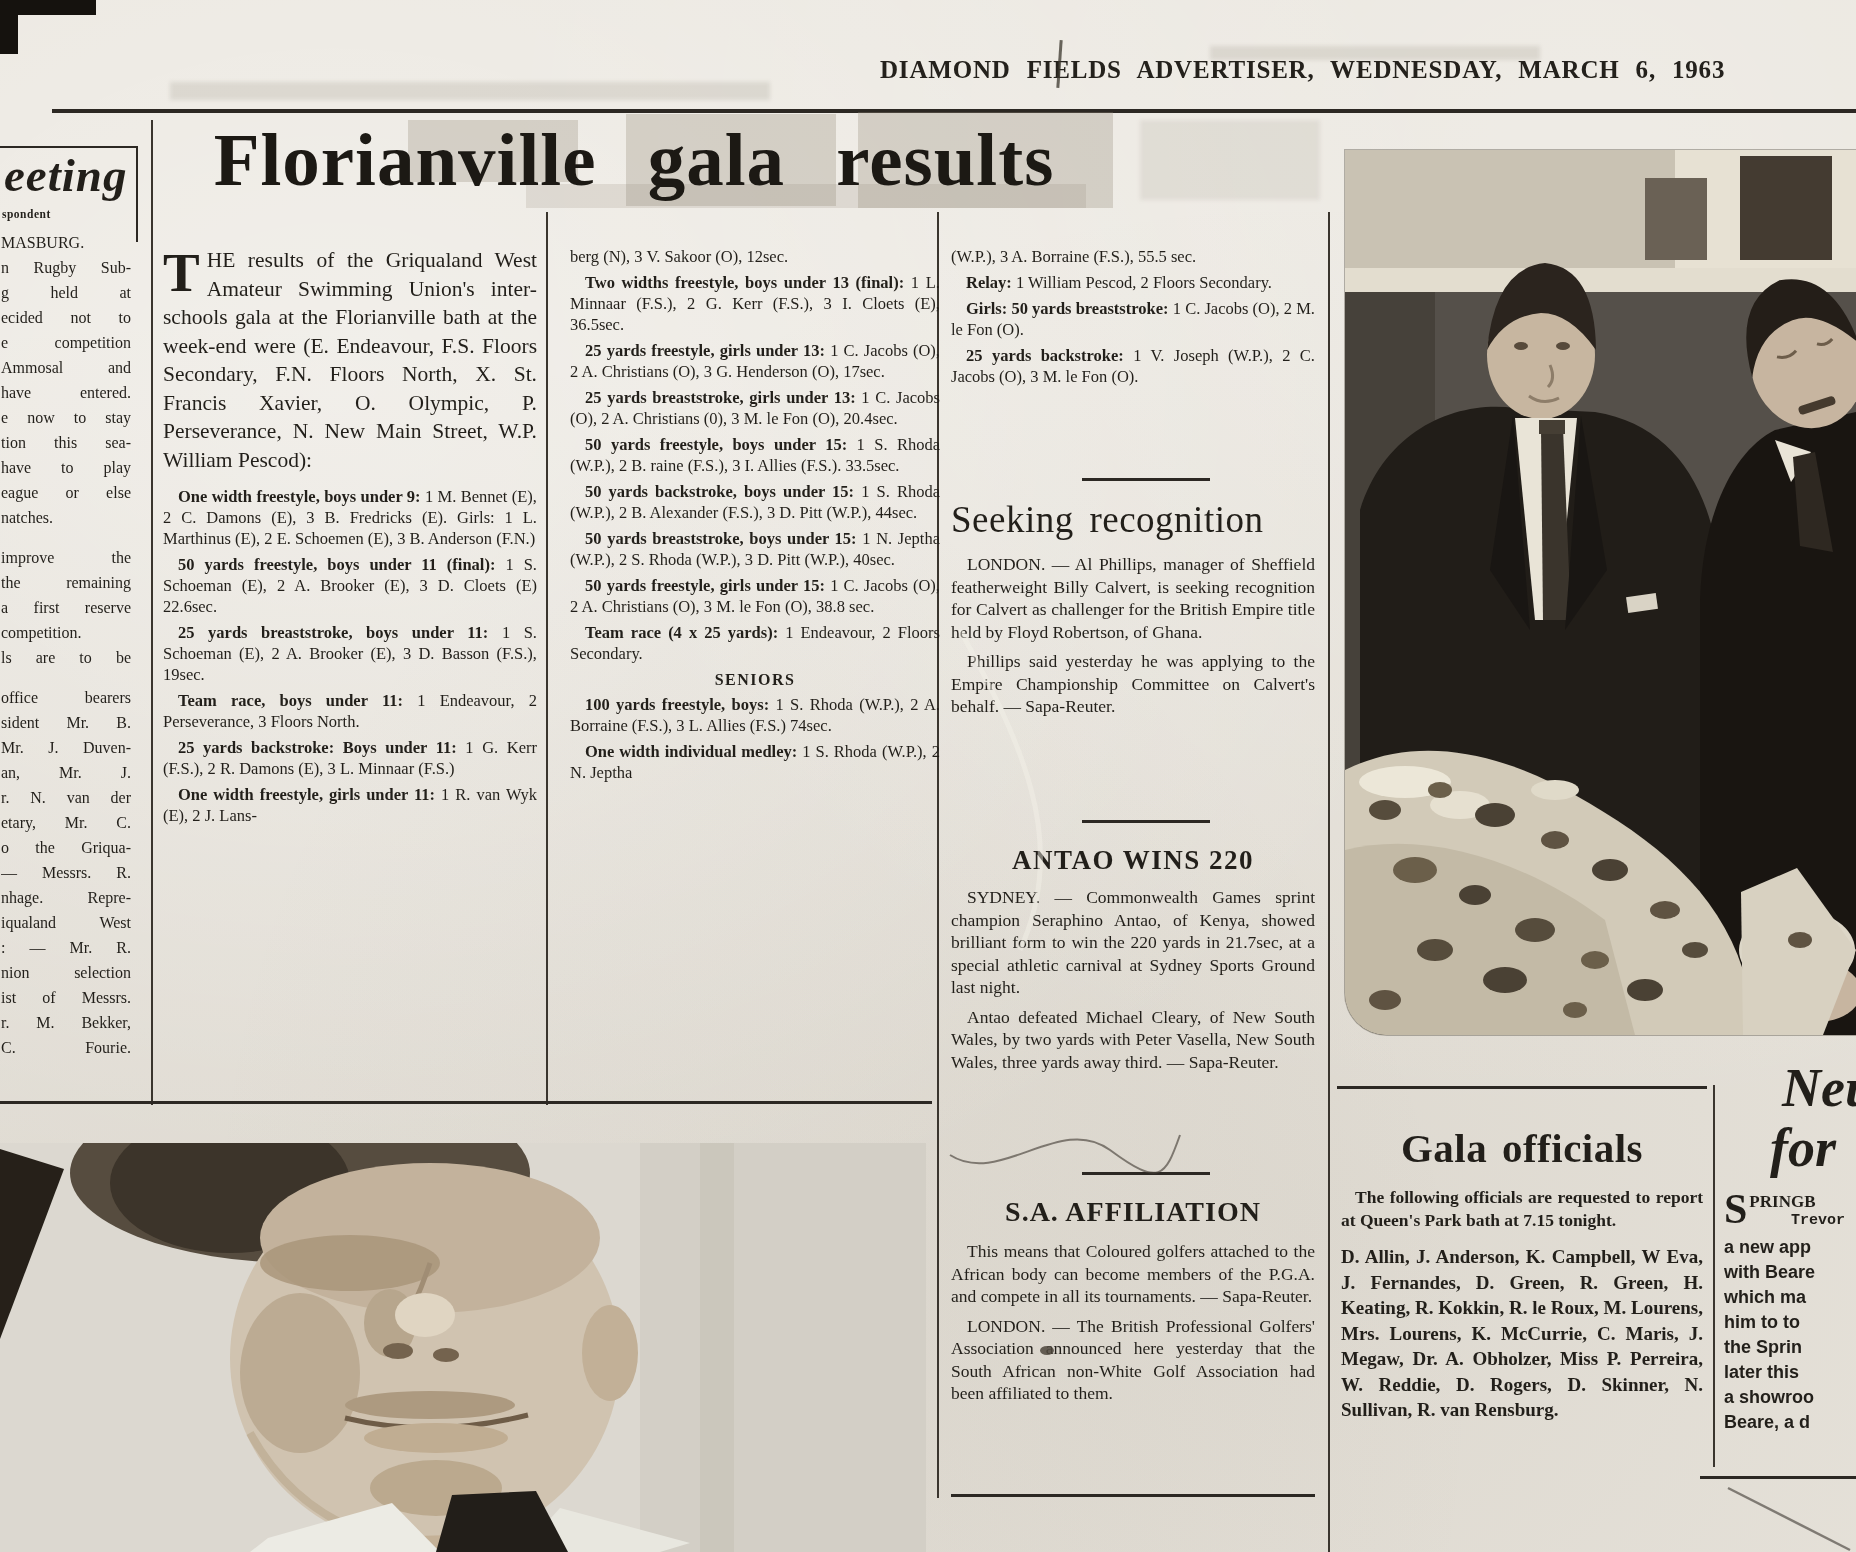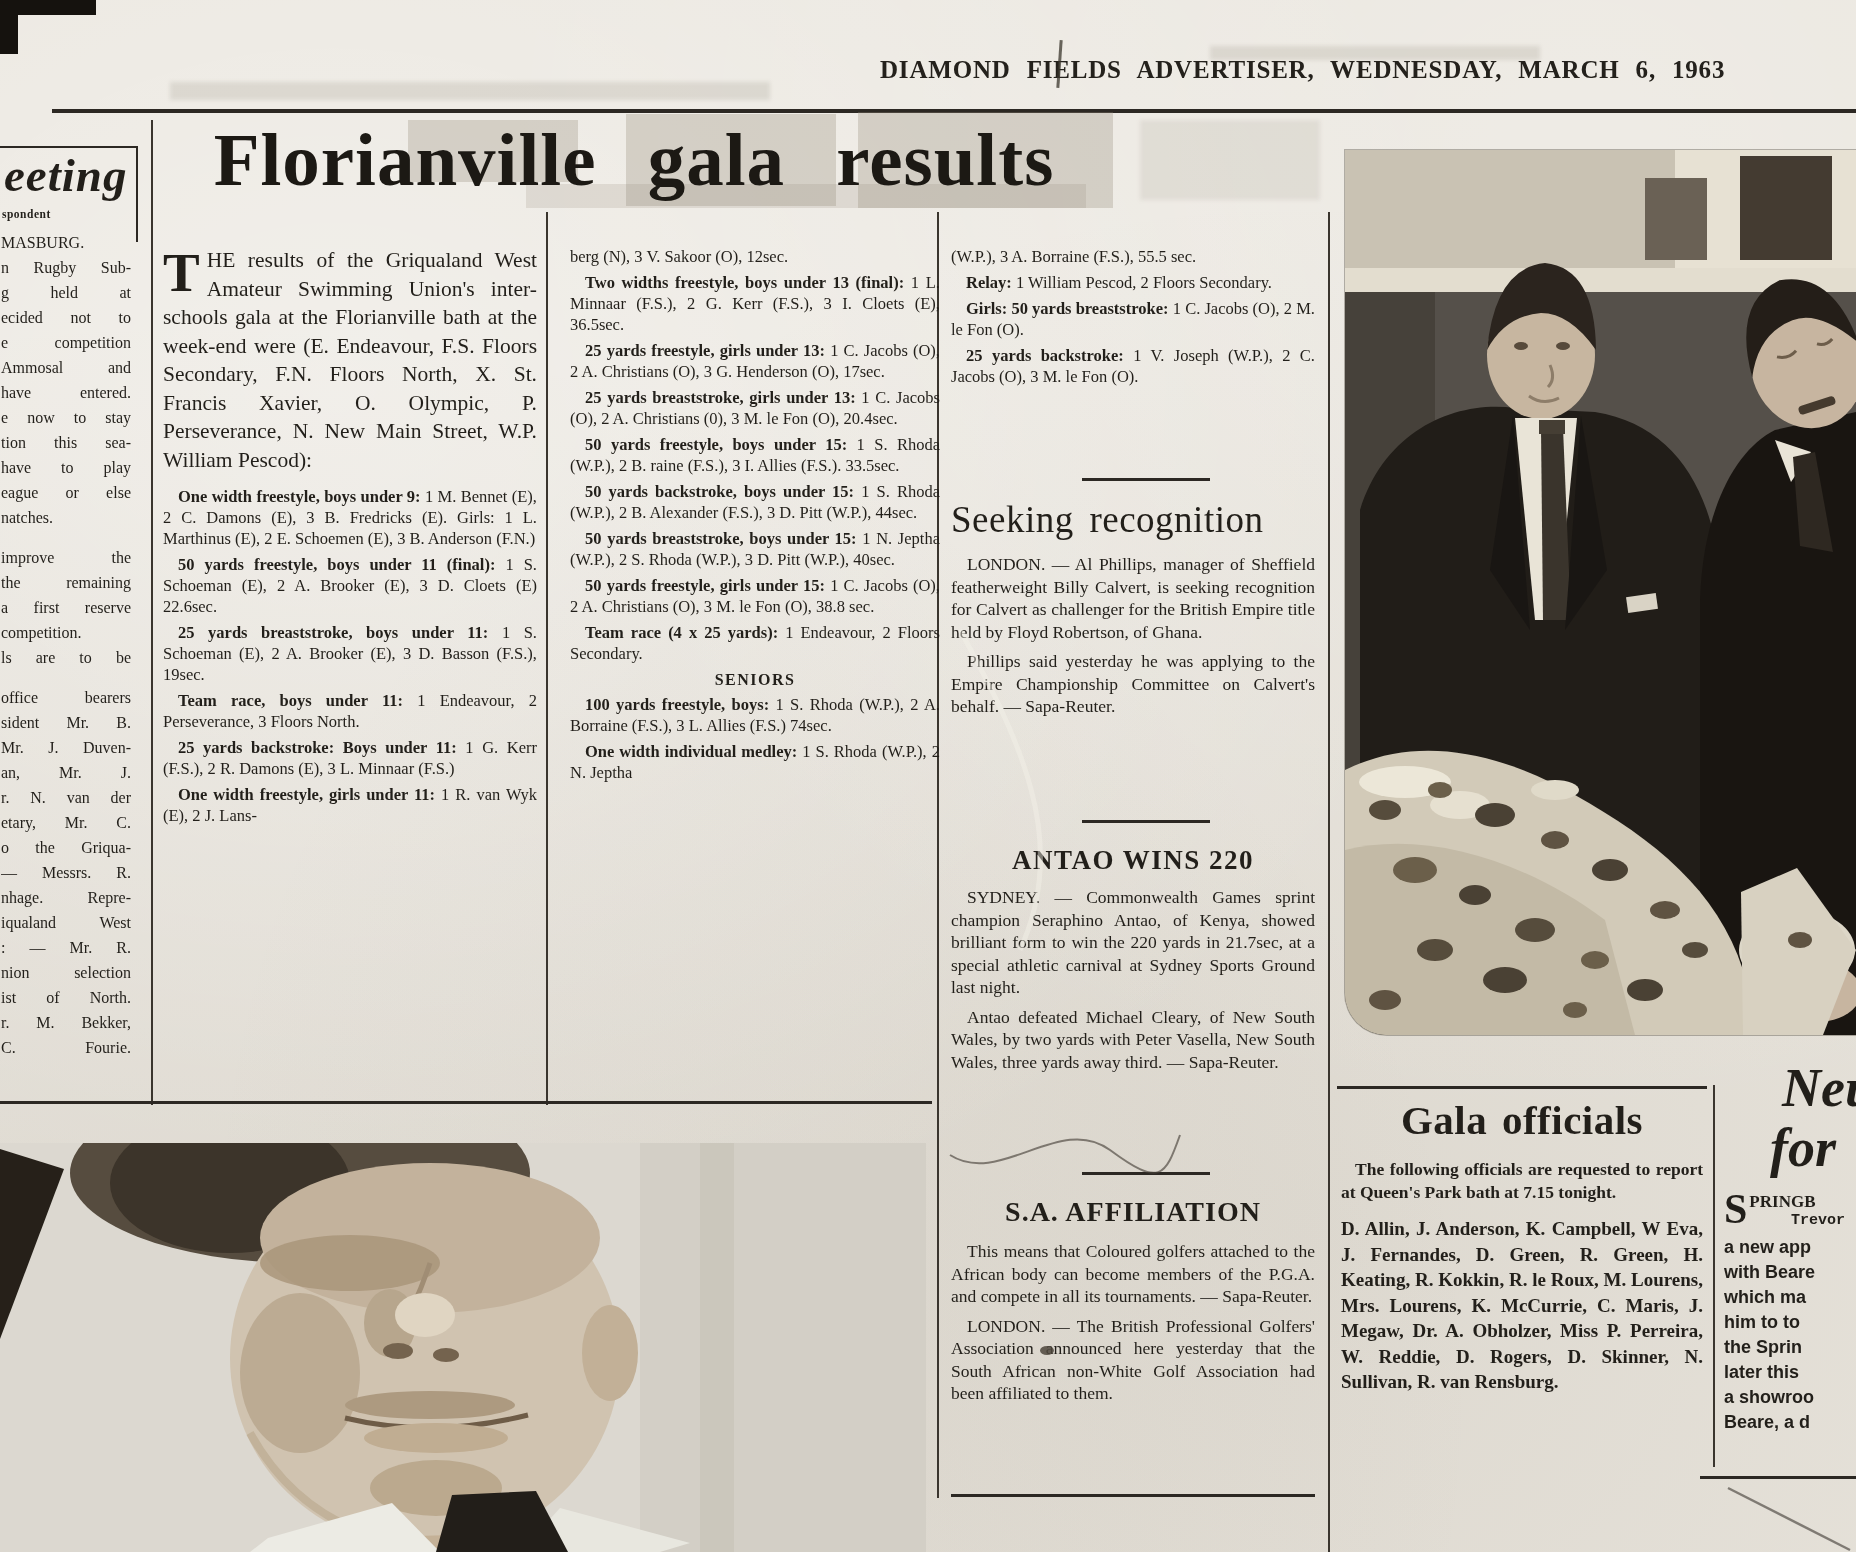--- a/index.html
+++ b/index.html
@@ -81,21 +81,21 @@
   .c3-bottom-rule{left:951px;top:1494px;width:364px;height:3px;}
 
   
   .photo1{left:1345px;top:150px;width:511px;height:885px;border-radius:0 0 0 42px;overflow:hidden;
     box-shadow:0 0 0 1px rgba(60,54,44,.35);}
   .photo2{left:0;top:1143px;width:926px;height:409px;overflow:hidden;}
   .photo1 svg,.photo2 svg{display:block;width:100%;height:100%;}
 
   
   .gala-rule{left:1337px;top:1086px;width:370px;height:3px;}
-  .gala{left:1341px;top:1096px;width:362px;position:absolute;}
+  .gala{left:1341px;top:1124px;width:362px;position:absolute;}
   .gala h2{margin:0 0 14px;font-size:41px;font-weight:600;text-align:center;letter-spacing:.5px;word-spacing:4px;}
   .gala-intro{margin:0 0 12px;font-size:17.5px;line-height:23px;text-align:justify;text-indent:14px;font-weight:600;}
   .gala-names{margin:0;font-size:19px;line-height:25.5px;text-align:justify;font-weight:700;}
 
   
   .rightcol{position:absolute;left:1724px;top:1058px;width:132px;overflow:hidden;}
   .vr-e{left:1713px;top:1085px;height:382px;}
   .neu{font-size:54px;font-weight:bold;font-style:italic;line-height:60px;margin-left:58px;white-space:nowrap;}
   .for{font-size:54px;font-weight:bold;font-style:italic;line-height:60px;margin-left:46px;white-space:nowrap;}
   .springline{margin-top:14px;font-size:17px;font-weight:bold;white-space:nowrap;}
@@ -153,21 +153,21 @@
       <div class="lline">Mr. J. Duven-</div>
       <div class="lline">an, Mr. J.</div>
       <div class="lline">r. N. van der</div>
       <div class="lline">etary, Mr. C.</div>
       <div class="lline">o the Griqua-</div>
       <div class="lline">— Messrs. R.</div>
       <div class="lline">nhage. Repre-</div>
       <div class="lline">iqualand West</div>
       <div class="lline">: — Mr. R.</div>
       <div class="lline">nion selection</div>
-      <div class="lline">ist of North.</div>
+      <div class="lline">ist of Messrs.</div>
       <div class="lline">r. M. Bekker,</div>
       <div class="lline">C. Fourie.</div>
     </div>
 
   <div class="hl-wrap">
     <div class="hl-shade hs1"></div>
     <div class="hl-shade hs2"></div>
     <div class="hl-shade hs3"></div>
     <div class="hl-shade hs4"></div>
     <h1 class="headline">Florianville gala results</h1>

